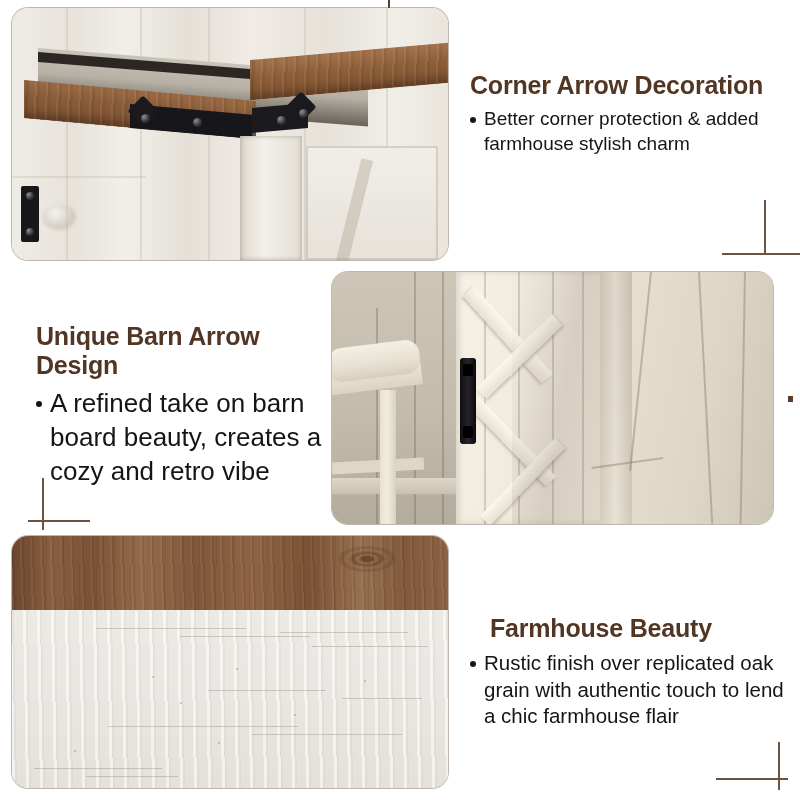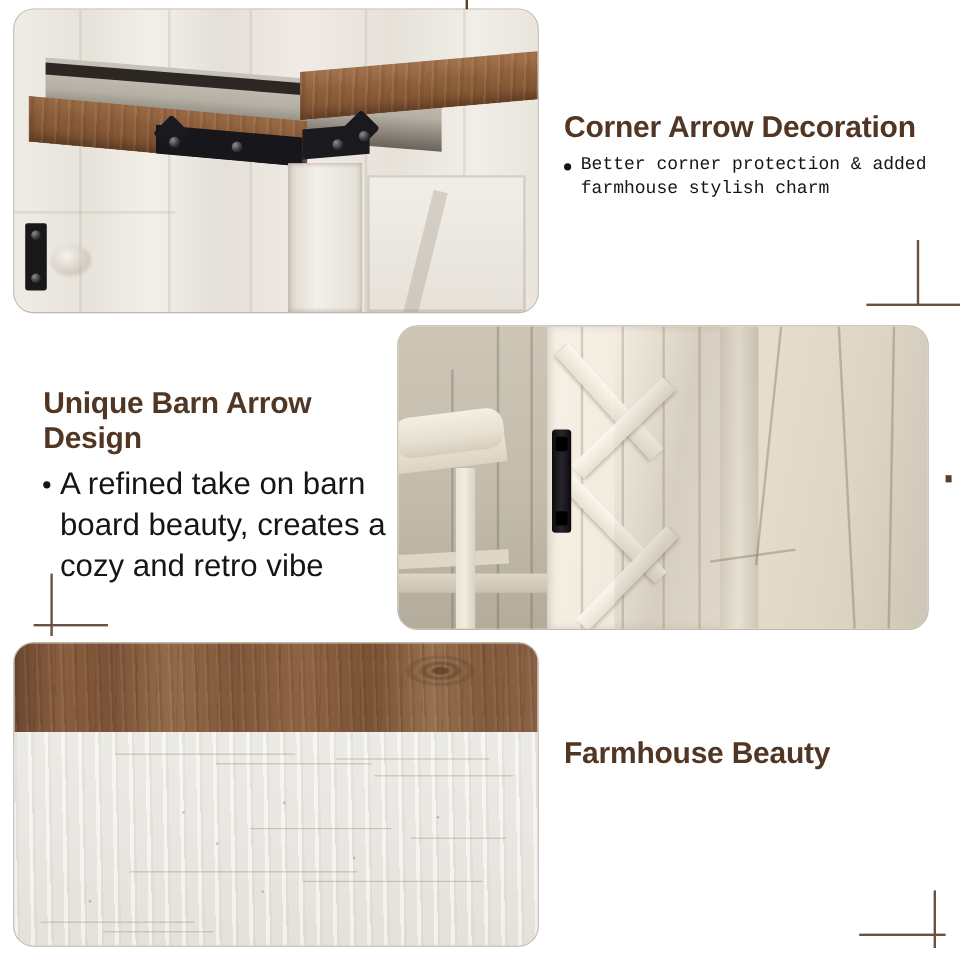--- a/index.html
+++ b/index.html
@@ -327,30 +327,30 @@
   }
   .bullets li::before {
     content: "";
     position: absolute;
     left: 0; top: 0.52em;
     width: 6px; height: 6px;
     border-radius: 50%;
     background: #151515;
   }
 
-  #text-one   { left: 470px; top: 92px;  width: 326px; }
+  #text-one   { left: 470px; top: 71px;  width: 326px; }
   #text-one   .heading { font-size: 25px; }
-  #text-one   .bullets li { font-size: 15px; font-family: Liberation Mono, monospace; }
+  #text-one   .bullets li { font-size: 19px; }
 
   #text-two   { left: 36px;  top: 322px; width: 300px; }
   #text-two   .heading { font-size: 25px; }
   #text-two   .bullets li { font-size: 26px; }
 
   #text-three { left: 470px; top: 614px; width: 326px; }
-  #text-three .heading { font-size: 25px; }
+  #text-three .heading { font-size: 25px; margin-left: 20px; }
   #text-three .bullets li { font-size: 20.5px; }
 </style>
 </head>
 <body>
 
 <div class="stage">
 
   <div class="cross" style="left:722px; top:200px; width:78px; height:60px;">
     <div class="v" style="left:42px; top:0; height:55px;"></div>
     <div class="h" style="left:0; top:53px; width:78px;"></div>
@@ -487,15 +487,18 @@
         <div class="p3-fleck" style="left:282px; top:104px;"></div>
         <div class="p3-fleck" style="left:62px;  top:140px;"></div>
         <div class="p3-fleck" style="left:352px; top:70px;"></div>
         <div class="p3-fleck" style="left:206px; top:132px;"></div>
       </div>
     </div>
   </div>
 
   <div class="textblock" id="text-three">
     <h2 class="heading">Farmhouse Beauty</h2>
+    <ul class="bullets">
+      <li>Rustic finish over replicated oak grain with authentic touch to lend a chic farmhouse flair</li>
+    </ul>
   </div>
 
 </div>
 
 </body></html>

